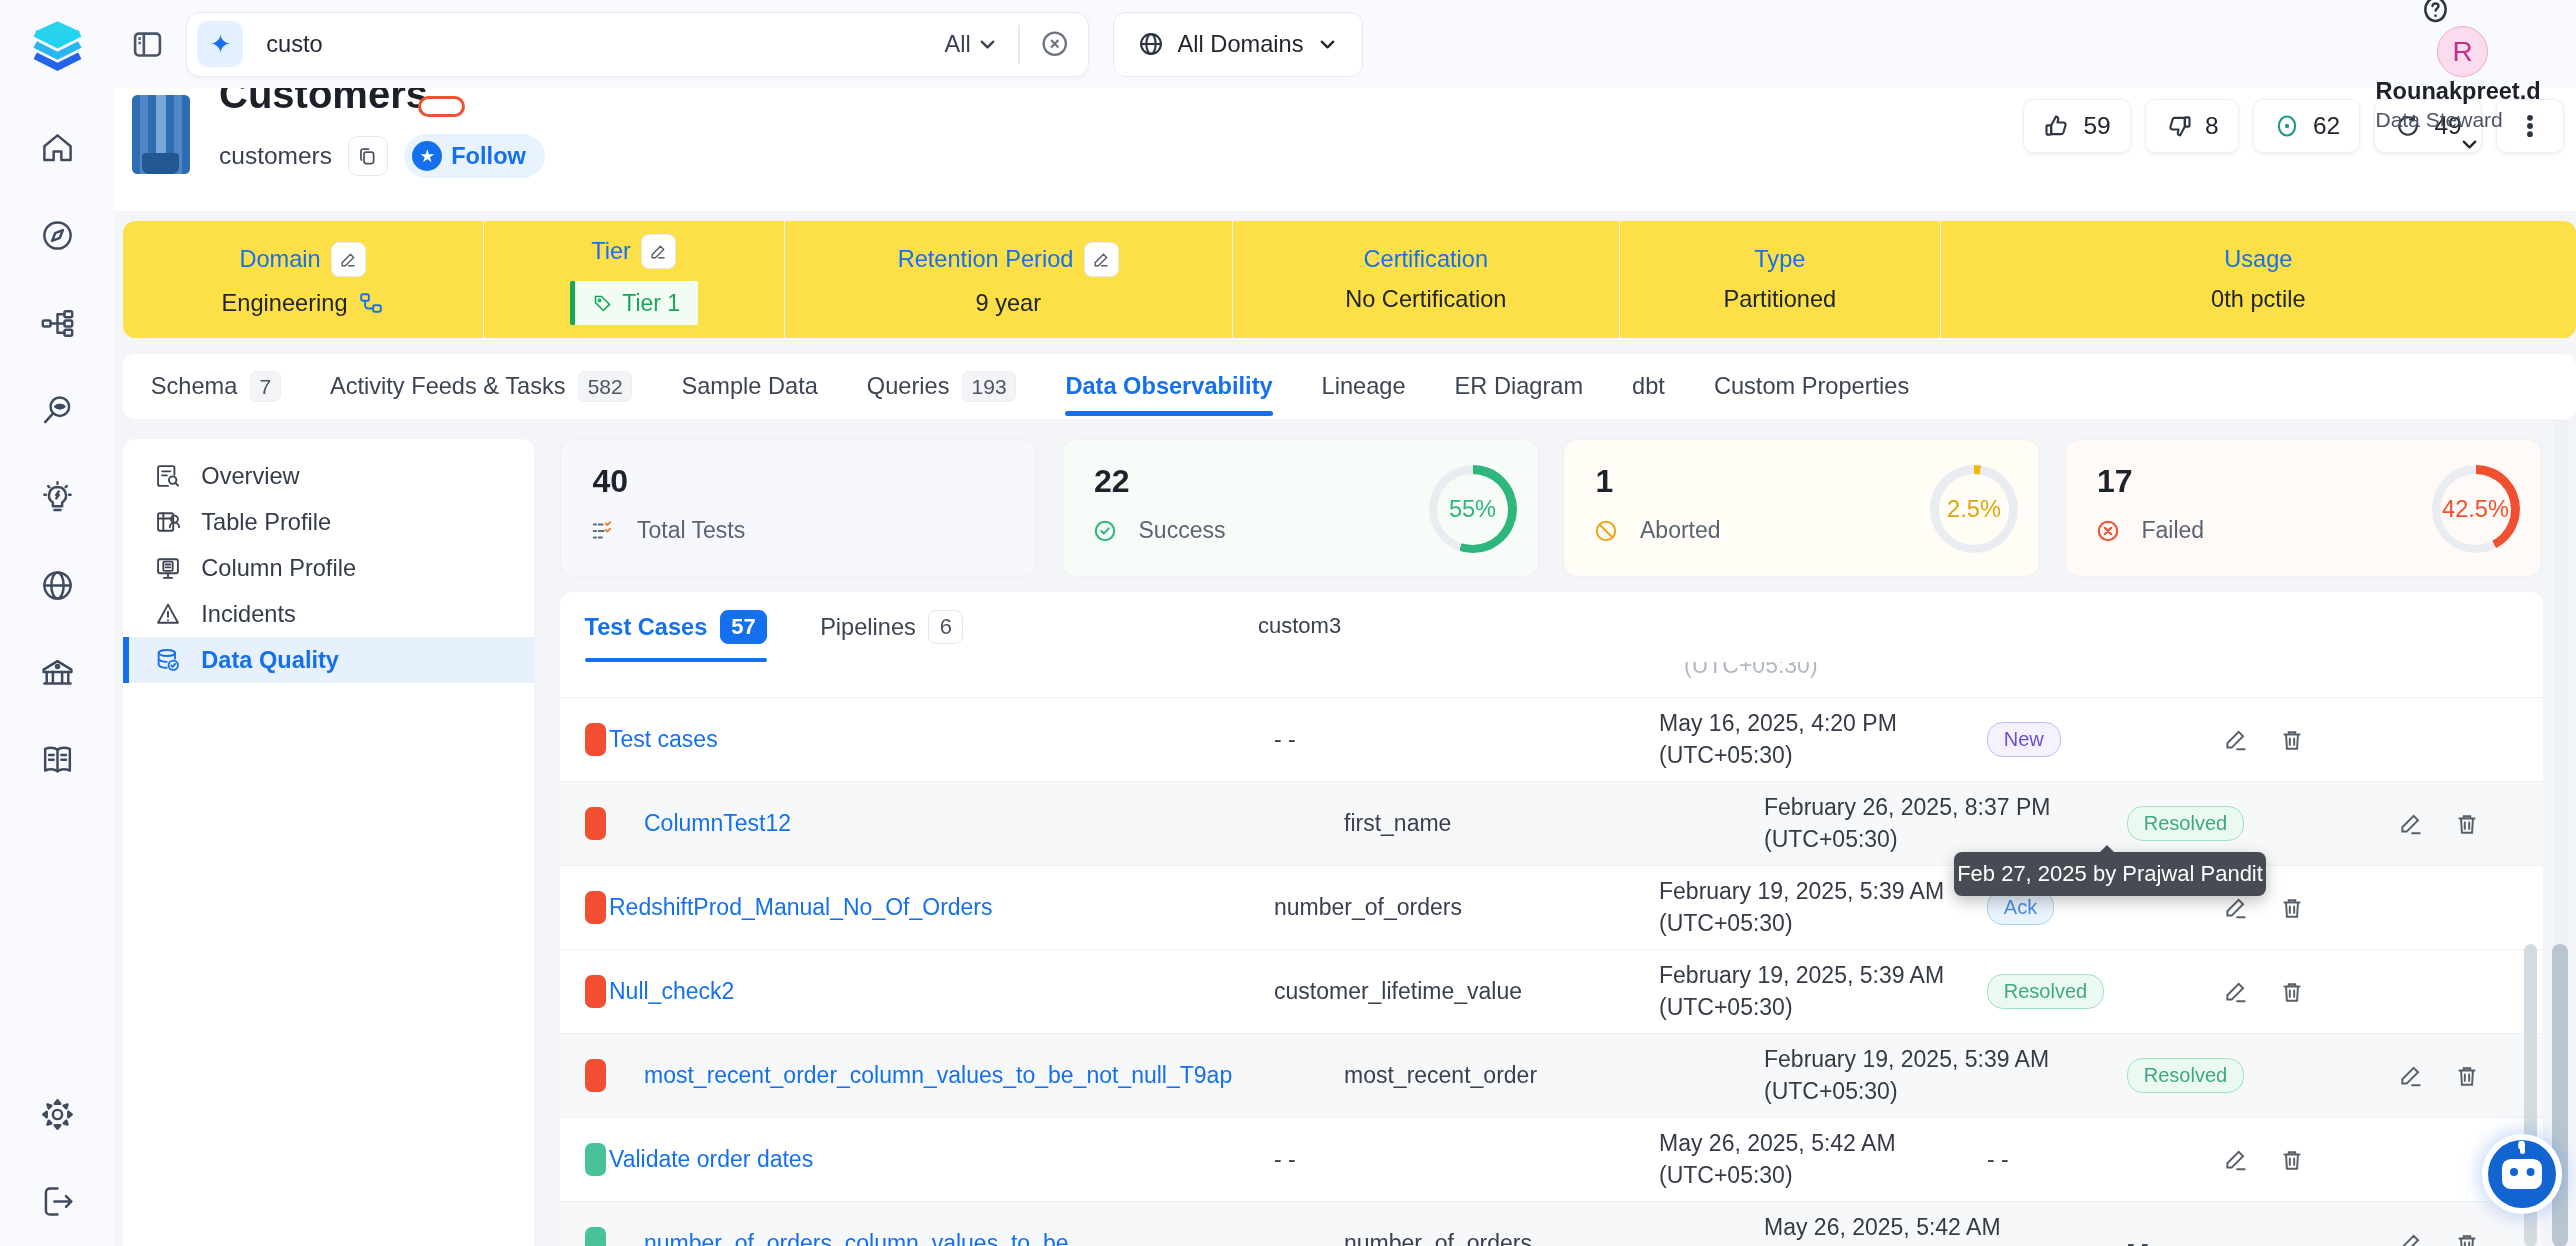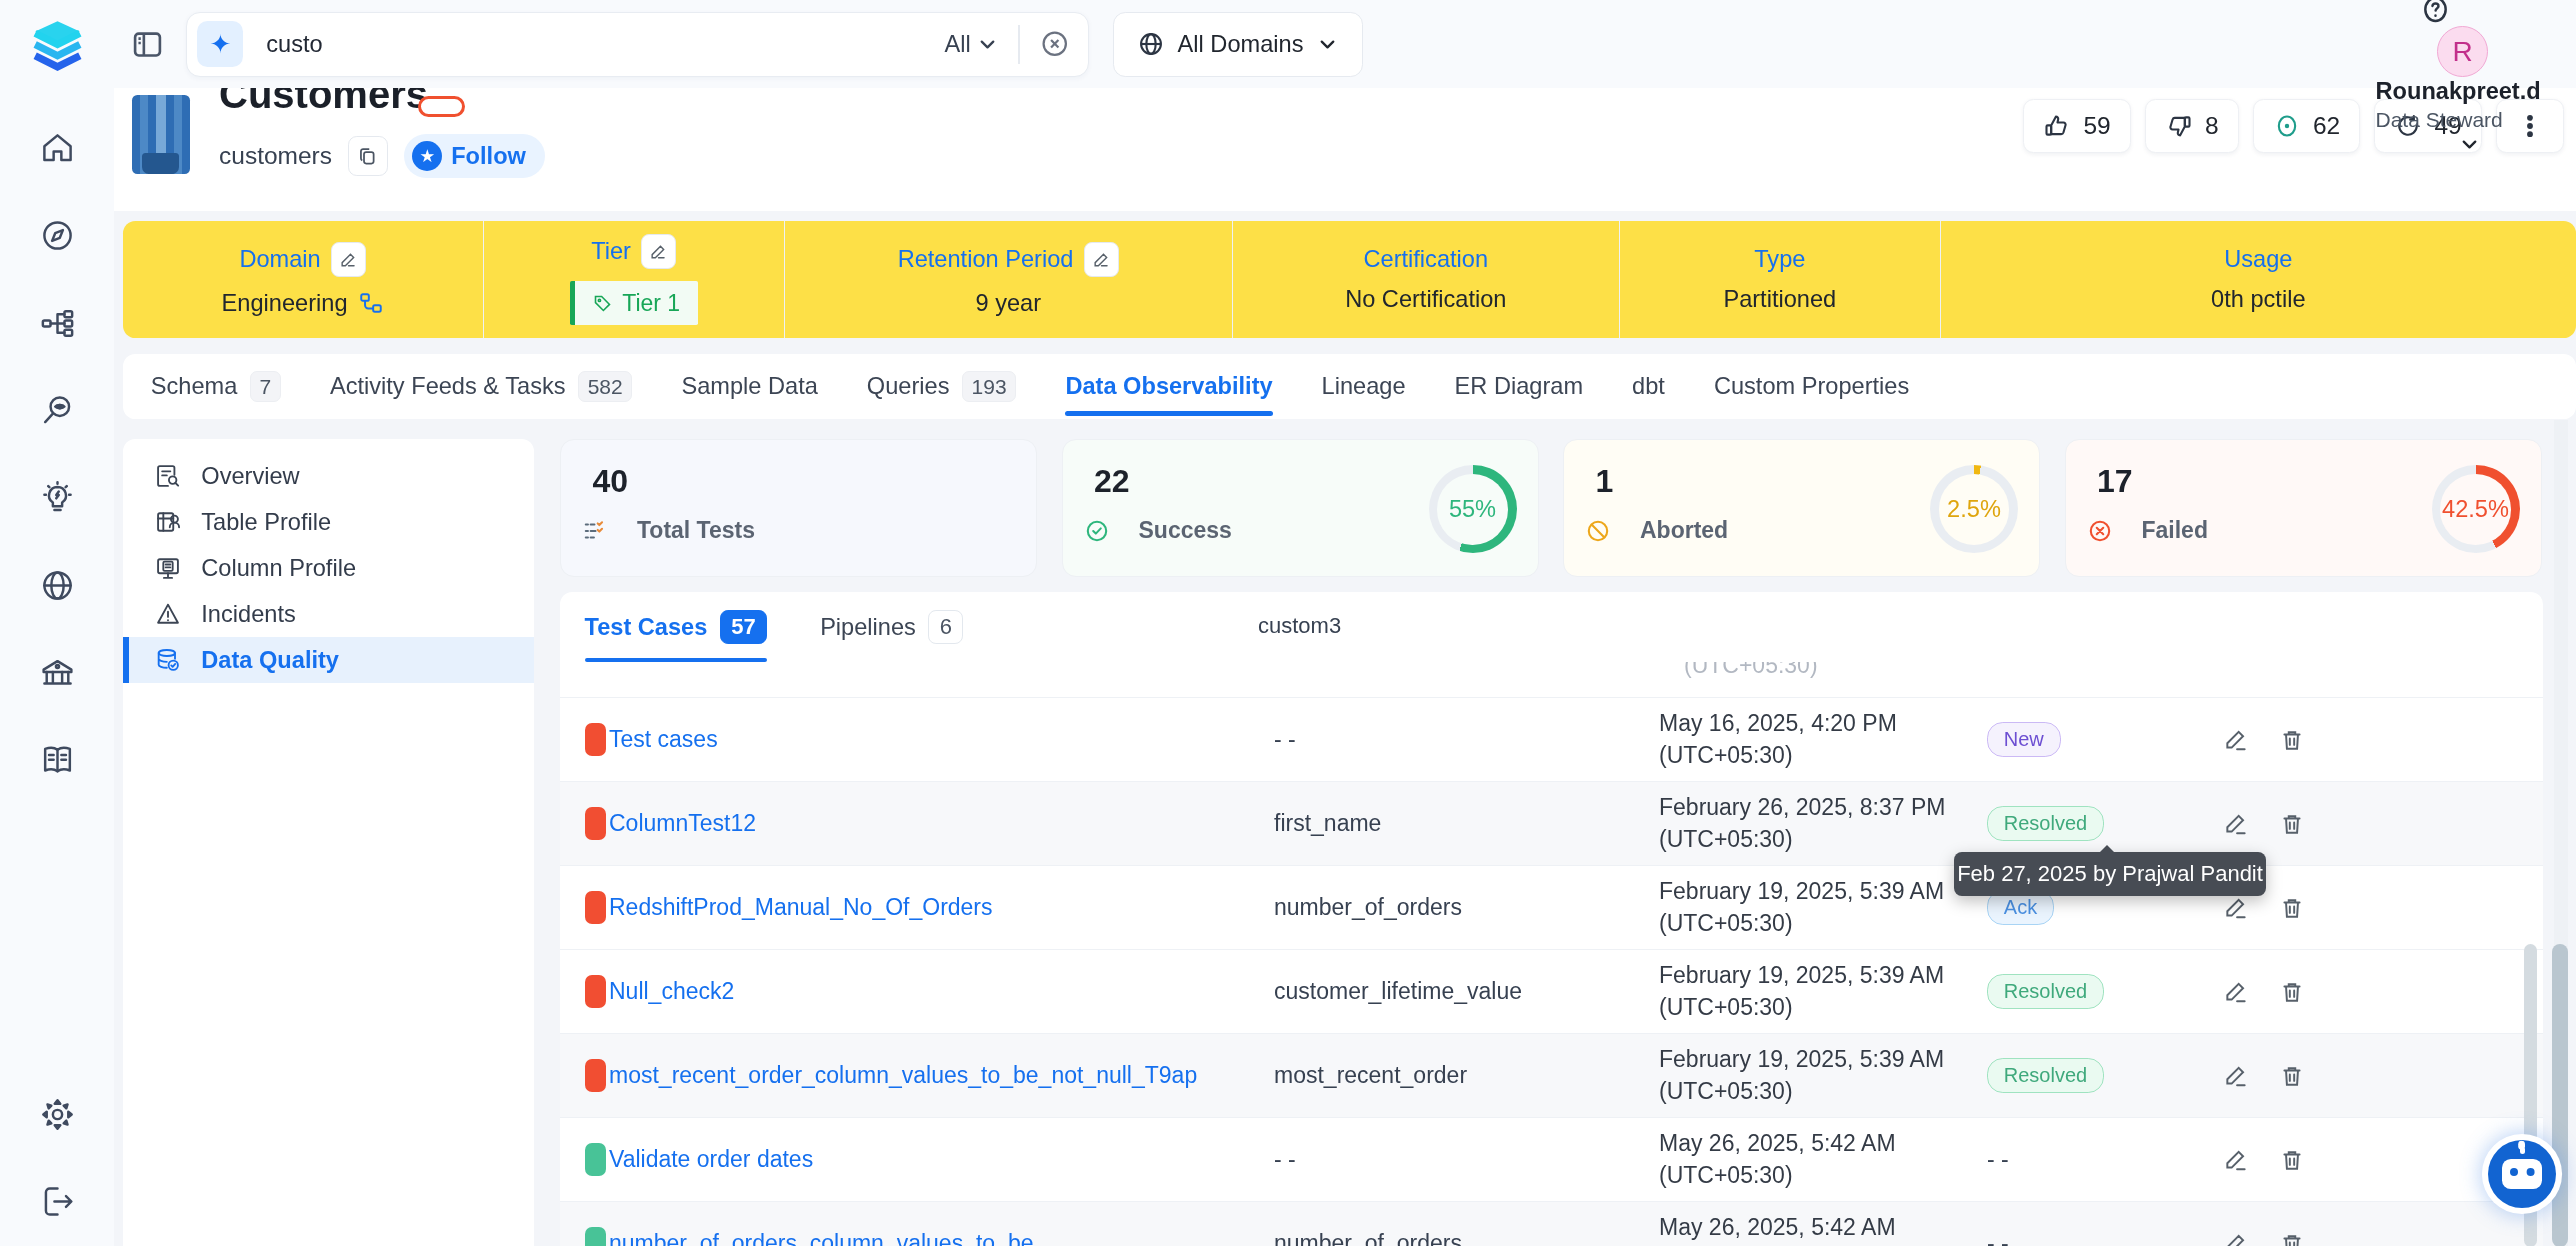--- a/index.html
+++ b/index.html
@@ -87,21 +87,21 @@
   .subnav { position:absolute; left:8.8px; top:19px; width:411px; height:807px; background:#fff; border-radius:12.3px 12.3px 0 0; padding-top:14px; }
   .snav-item { position:relative; height:46px; display:flex; align-items:center; gap:19px; padding-left:31.5px; font-size:23.6px; color:#333c4b; cursor:pointer; }
   .snav-item svg { width:28px; height:28px; stroke:#3c4554; fill:none; stroke-width:1.6; stroke-linecap:round; stroke-linejoin:round; }
   .snav-item.active { background:#e7f1fd; color:#1570ef; font-weight:bold; }
   .snav-item.active svg { stroke:#1570ef; }
   .snav-item.active::before { content:""; position:absolute; left:0; top:0; bottom:0; width:6.1px; background:#1570ef; }
 
   .cards { position:absolute; left:446px; top:19px; width:1983px; display:flex; gap:24.5px; }
   .card { position:relative; width:477px; height:138px; border-radius:14px; border:1.8px solid #edf0f4; }
   .card .val { position:absolute; left:31.5px; top:23px; font-size:32px; font-weight:bold; color:#1d222b; }
-  .card .lbl { position:absolute; left:21px; top:77px; display:flex; align-items:center; gap:29px; font-size:23px; color:#5b6472;font-weight:bold; }
+  .card .lbl { position:absolute; left:29px; top:77px; display:flex; align-items:center; gap:21px; font-size:23px; color:#5b6472; }
   .card .lbl svg { width:26px; height:26px; fill:none; stroke-width:1.9; stroke-linecap:round; stroke-linejoin:round; }
   .donut { position:absolute; right:21px; top:25.4px; width:88px; height:88px; border-radius:50%; display:flex; align-items:center; justify-content:center; }
   .donut::before { content:""; position:absolute; inset:8.8px; background:inherit; border-radius:50%; }
   .donut::before { background:var(--cardbg,#fff); }
   .donut .pct { position:relative; font-size:23.6px; z-index:1; }
   .c-total { background:#f6f8fd; }
   .c-succ { background:#f7fcf9; --cardbg:#f7fcf9; }
   .c-abort { background:#fffdf5; --cardbg:#fffdf5; }
   .c-fail { background:#fff9f7; --cardbg:#fff9f7; }
 
@@ -111,21 +111,21 @@
   .ptab.active { color:#1570ef; font-weight:bold; }
   .ptab.active .pcnt { background:#1570ef; color:#fff; border-color:#1570ef; }
   .pcnt { border:1.8px solid #e3e8ee; background:#fff; color:#4b5563; font-size:22px; border-radius:7.9px; padding:2.6px 10.5px; }
   .ptab.active::after { content:""; position:absolute; left:0; right:0; bottom:0; height:4.4px; border-radius:2.6px; background:#1570ef; }
   .floatlbl { position:absolute; left:698px; top:21px; font-size:22px; color:#374151; }
 
   .table { position:absolute; left:0; top:70px; right:0; bottom:0; }
   .partial { position:relative; height:36px; overflow:hidden; border-bottom:1.8px solid #eef1f5; }
   .partial span { position:absolute; left:1124px; top:-10.5px; font-size:23px; color:#8a93a2; opacity:.65; }
   .trow { display:grid; grid-template-columns:49px 665px 385px 328px 236px 131px; align-items:center; height:84px; border-bottom:1.8px solid #eef1f5; }
-  .trow.alt { background:#f7f8fa; }
+  .trow.alt { background:#f7f8fa;gap:35px; }
   .marker { display:block; margin-left:24.5px; width:21px; height:33px; border-radius:7px; }
   .tlink { font-size:23px; color:#1570ef; text-decoration:none; max-width:451px; word-break:break-all; line-height:1.3; cursor:pointer; }
   .c-col, .nobadge { font-size:23px; color:#374151; }
   .c-date { font-size:23px; color:#343b46; line-height:1.35; }
   .pill { display:inline-block; font-size:20px; padding:5.3px 15.8px; border-radius:15.8px; border:1.8px solid; }
   .p-new { color:#6d4fd2; background:#f5f2fd; border-color:#cbb9f5; }
   .p-resolved { color:#3fa97c; background:#eafaf1; border-color:#9fe3c0; }
   .p-ack { color:#4a90e2; background:#eaf4fe; border-color:#a8d4f5; }
   .c-act { display:flex; gap:30px; }
   .act { cursor:pointer; } .act svg { width:26px; height:26px; }

